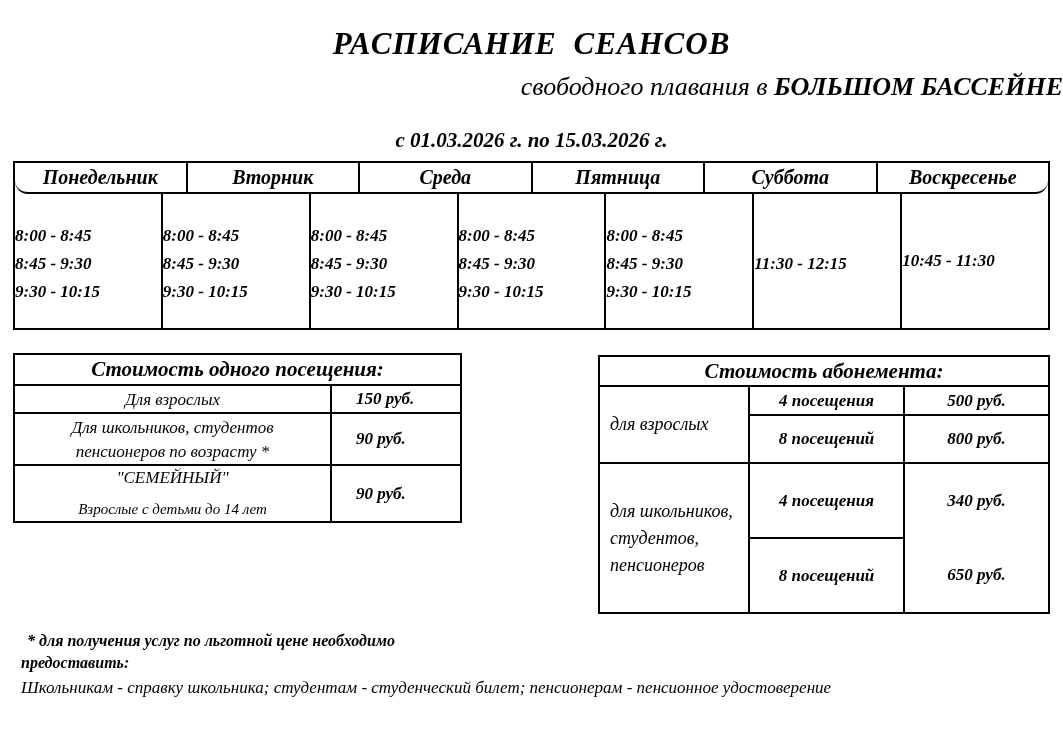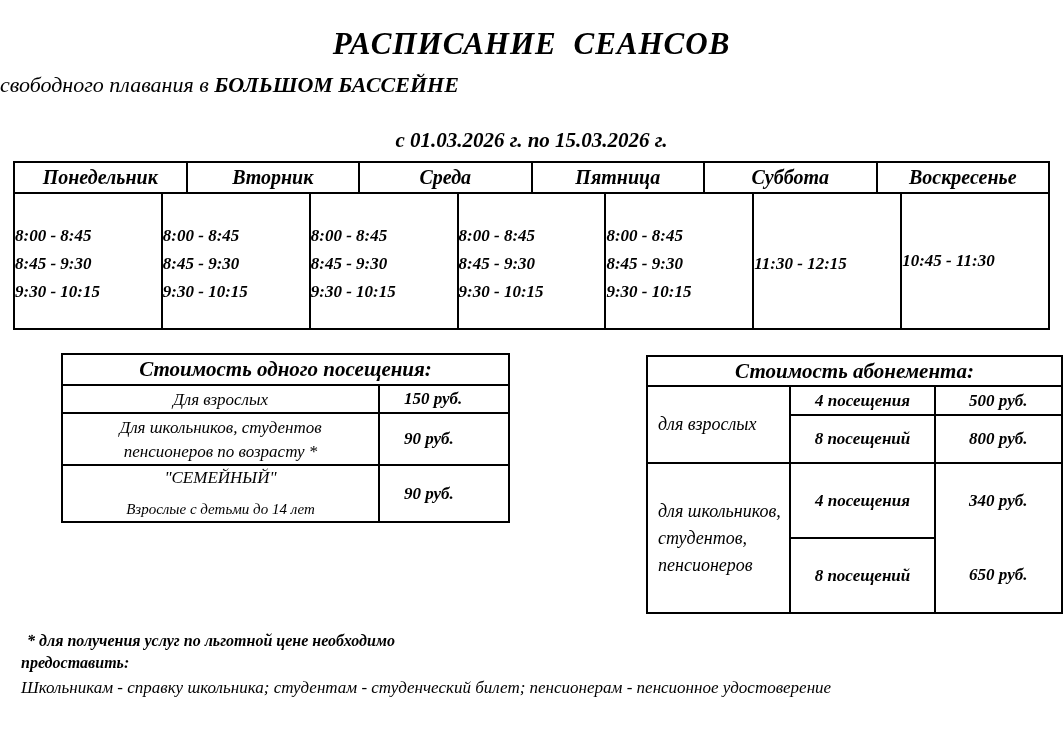--- a/index.html
+++ b/index.html
@@ -14,58 +14,58 @@
   }
 
   
   .title {
     position: absolute; top: 26px; left: 0; width: 100%;
     text-align: center; font-size: 31px; font-weight: bold;
     letter-spacing: 1px; word-spacing: 8px;
   }
   .subtitle {
     position: absolute; top: 72px; left: 0; width: 100%;
-    text-align: left; font-size: 22px;
+    text-align: right; font-size: 26px;
   }
   .subtitle .pool { font-weight: bold; }
   .daterange {
     position: absolute; top: 128px; left: 0; width: 100%;
     text-align: center; font-size: 21px; font-weight: bold;
     text-decoration-thickness: 2px;
     text-underline-offset: 5px;
   }
 
   
   .sched {
     position: absolute; left: 13px; top: 161px;
     width: 1037px; height: 169px;
     border: 2px solid #000;
     display: flex; flex-direction: column;
     background: #fff;
   }
-  .sched-head { display: flex; height: 31px; border-bottom: 2px solid #000; }
+  .sched-head { display: flex; height: 31px; border-bottom: 2px solid #000; border-radius: 13px; }
   .sched-head .hcell {
     flex: 1; border-right: 2px solid #000;
     display: flex; align-items: center; justify-content: center;
     font-weight: bold; font-size: 20px;
   }
   .sched-head .hcell:last-child { border-right: none; }
   .sched-body { flex: 1; display: flex; }
   .sched-body .bcell {
     flex: 1; border-right: 2px solid #000;
     display: flex; flex-direction: column;
     align-items: flex-start; justify-content: center;
     gap: 10px; padding-top: 6px;
     font-weight: bold; font-size: 17px; line-height: 18px;
   }
   .sched-body .bcell:last-child { border-right: none; }
   .sched-body .bcell.sun { padding-top: 0; }
 
   
-  table { border-collapse: collapse; table-layout: fixed; background: #fff; margin-left: 48px; }
+  table { border-collapse: collapse; table-layout: fixed; background: #fff; }
   td { border: 2px solid #000; vertical-align: middle; }
   .tbl-title {
     text-align: center; font-weight: bold; font-size: 21px;
   }
 
   
   .visit-table { position: absolute; left: 13px; top: 353px; }
   .visit-table .lbl { text-align: center; font-size: 17px; line-height: 23px; }
   .visit-table .lbl .l2 { margin-top: 1px; }
   .visit-table .lbl .l2.small { font-size: 15px; margin-top: 9px; }

